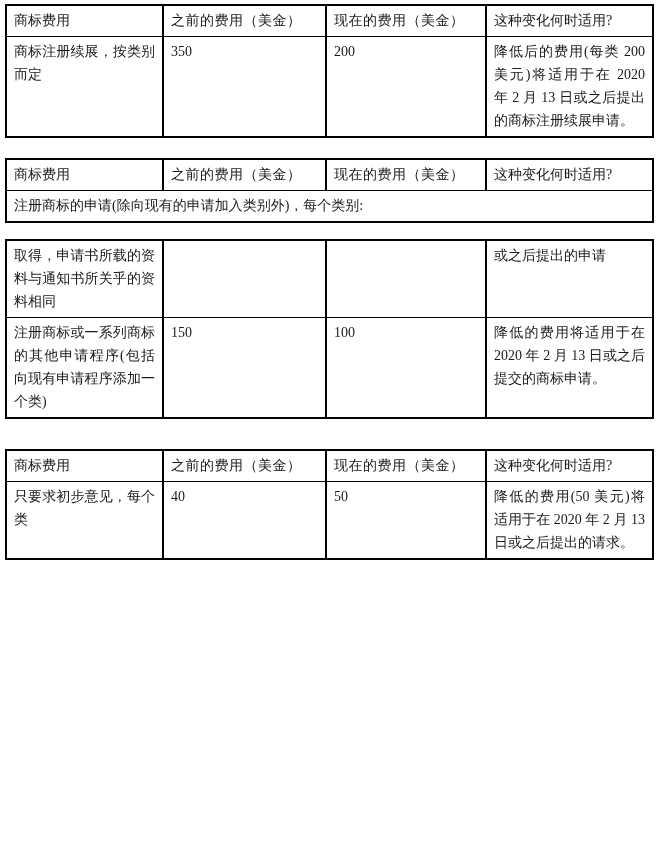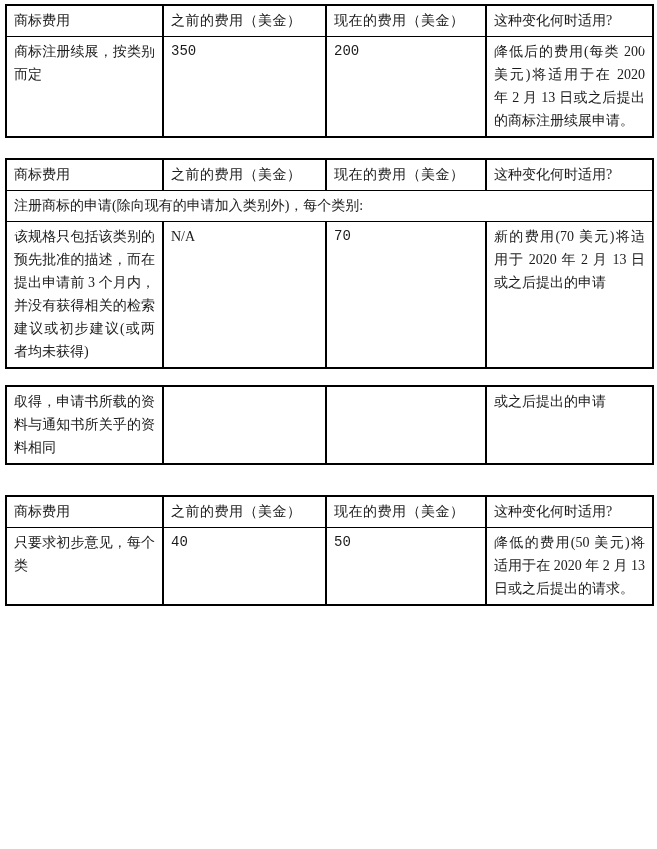--- a/index.html
+++ b/index.html
@@ -34,34 +34,33 @@
     border-right: 2px solid #000;
     vertical-align: top;
     padding: 3px 7px 4px 7px;
     font-size: 14px;
     line-height: 23px;
     overflow: hidden;
   }
   td.txt {
     text-align: justify;
     text-align-last: left;
-    border-radius: 32px;
   }
   td.h-sm {
     font-size: 14px;
     line-height: 24px;
   }
   td.h-lg {
     font-size: 17.5px;
     line-height: 24px;
     letter-spacing: 0.5px;
     margin-left: 28px;
   }
   td.num {
-    font-family: Liberation Mono, monospace;
+    font-family: Liberation Serif, serif;
     font-size: 15px;
     line-height: 21px;
     padding-top: 5px;
   }
   td.num-serif {
     font-family: "Liberation Serif", "DejaVu Serif", serif;
     font-size: 16.5px;
     line-height: 21px;
     padding-top: 4px;
   }
@@ -113,44 +112,44 @@
     <tbody>
         <tr style="height:27px">
       <td class="h-sm">商标费用</td>
       <td class="h-lg">之前的费用（美金）</td>
       <td class="h-lg">现在的费用（美金）</td>
       <td class="h-sm">这种变化何时适用?</td>
     </tr>
     <tr style="height:26px">
       <td class="span-row" colspan="4">注册商标的申请(除向现有的申请加入类别外)，每个类别:</td>
     </tr>
-    <tr style="height:140px">
-      <td class="txt">该规格只包括该类别的预先批准的描述，而在提出申请前 3 个月内，并没有获得相关的检索建议或初步建议(或两者均未获得)</td>
-      <td class="num-serif">N/A</td>
-      <td class="num">70</td>
-      <td class="txt">新的费用(70 美元)将适用于 2020 年 2 月 13 日或之后提出的申请</td>
-    </tr>
   </tbody>
     </table>
 
   <div class="gap-b"></div>
 
   <table class="fee-table">
     <colgroup>
       <col style="width:157px">
         <col style="width:163px">
         <col style="width:160px">
         <col style="width:167px">
     </colgroup>
     <tbody>
         <tr style="height:74px">
       <td class="txt">取得，申请书所载的资料与通知书所关乎的资料相同</td>
       <td class="num-serif"></td>
       <td class="num"></td>
       <td class="txt">或之后提出的申请</td>
+    </tr>
+    <tr style="height:88px">
+      <td class="txt">注册商标或一系列商标的其他申请程序(包括向现有申请程序添加一个类)</td>
+      <td class="num-serif">150</td>
+      <td class="num">100</td>
+      <td class="txt">降低的费用将适用于在 2020 年 2 月 13 日或之后提交的商标申请。</td>
     </tr>
   </tbody>
     </table>
 
   <div class="gap-c"></div>
 
   <table class="fee-table">
     <colgroup>
       <col style="width:157px">
         <col style="width:163px">

